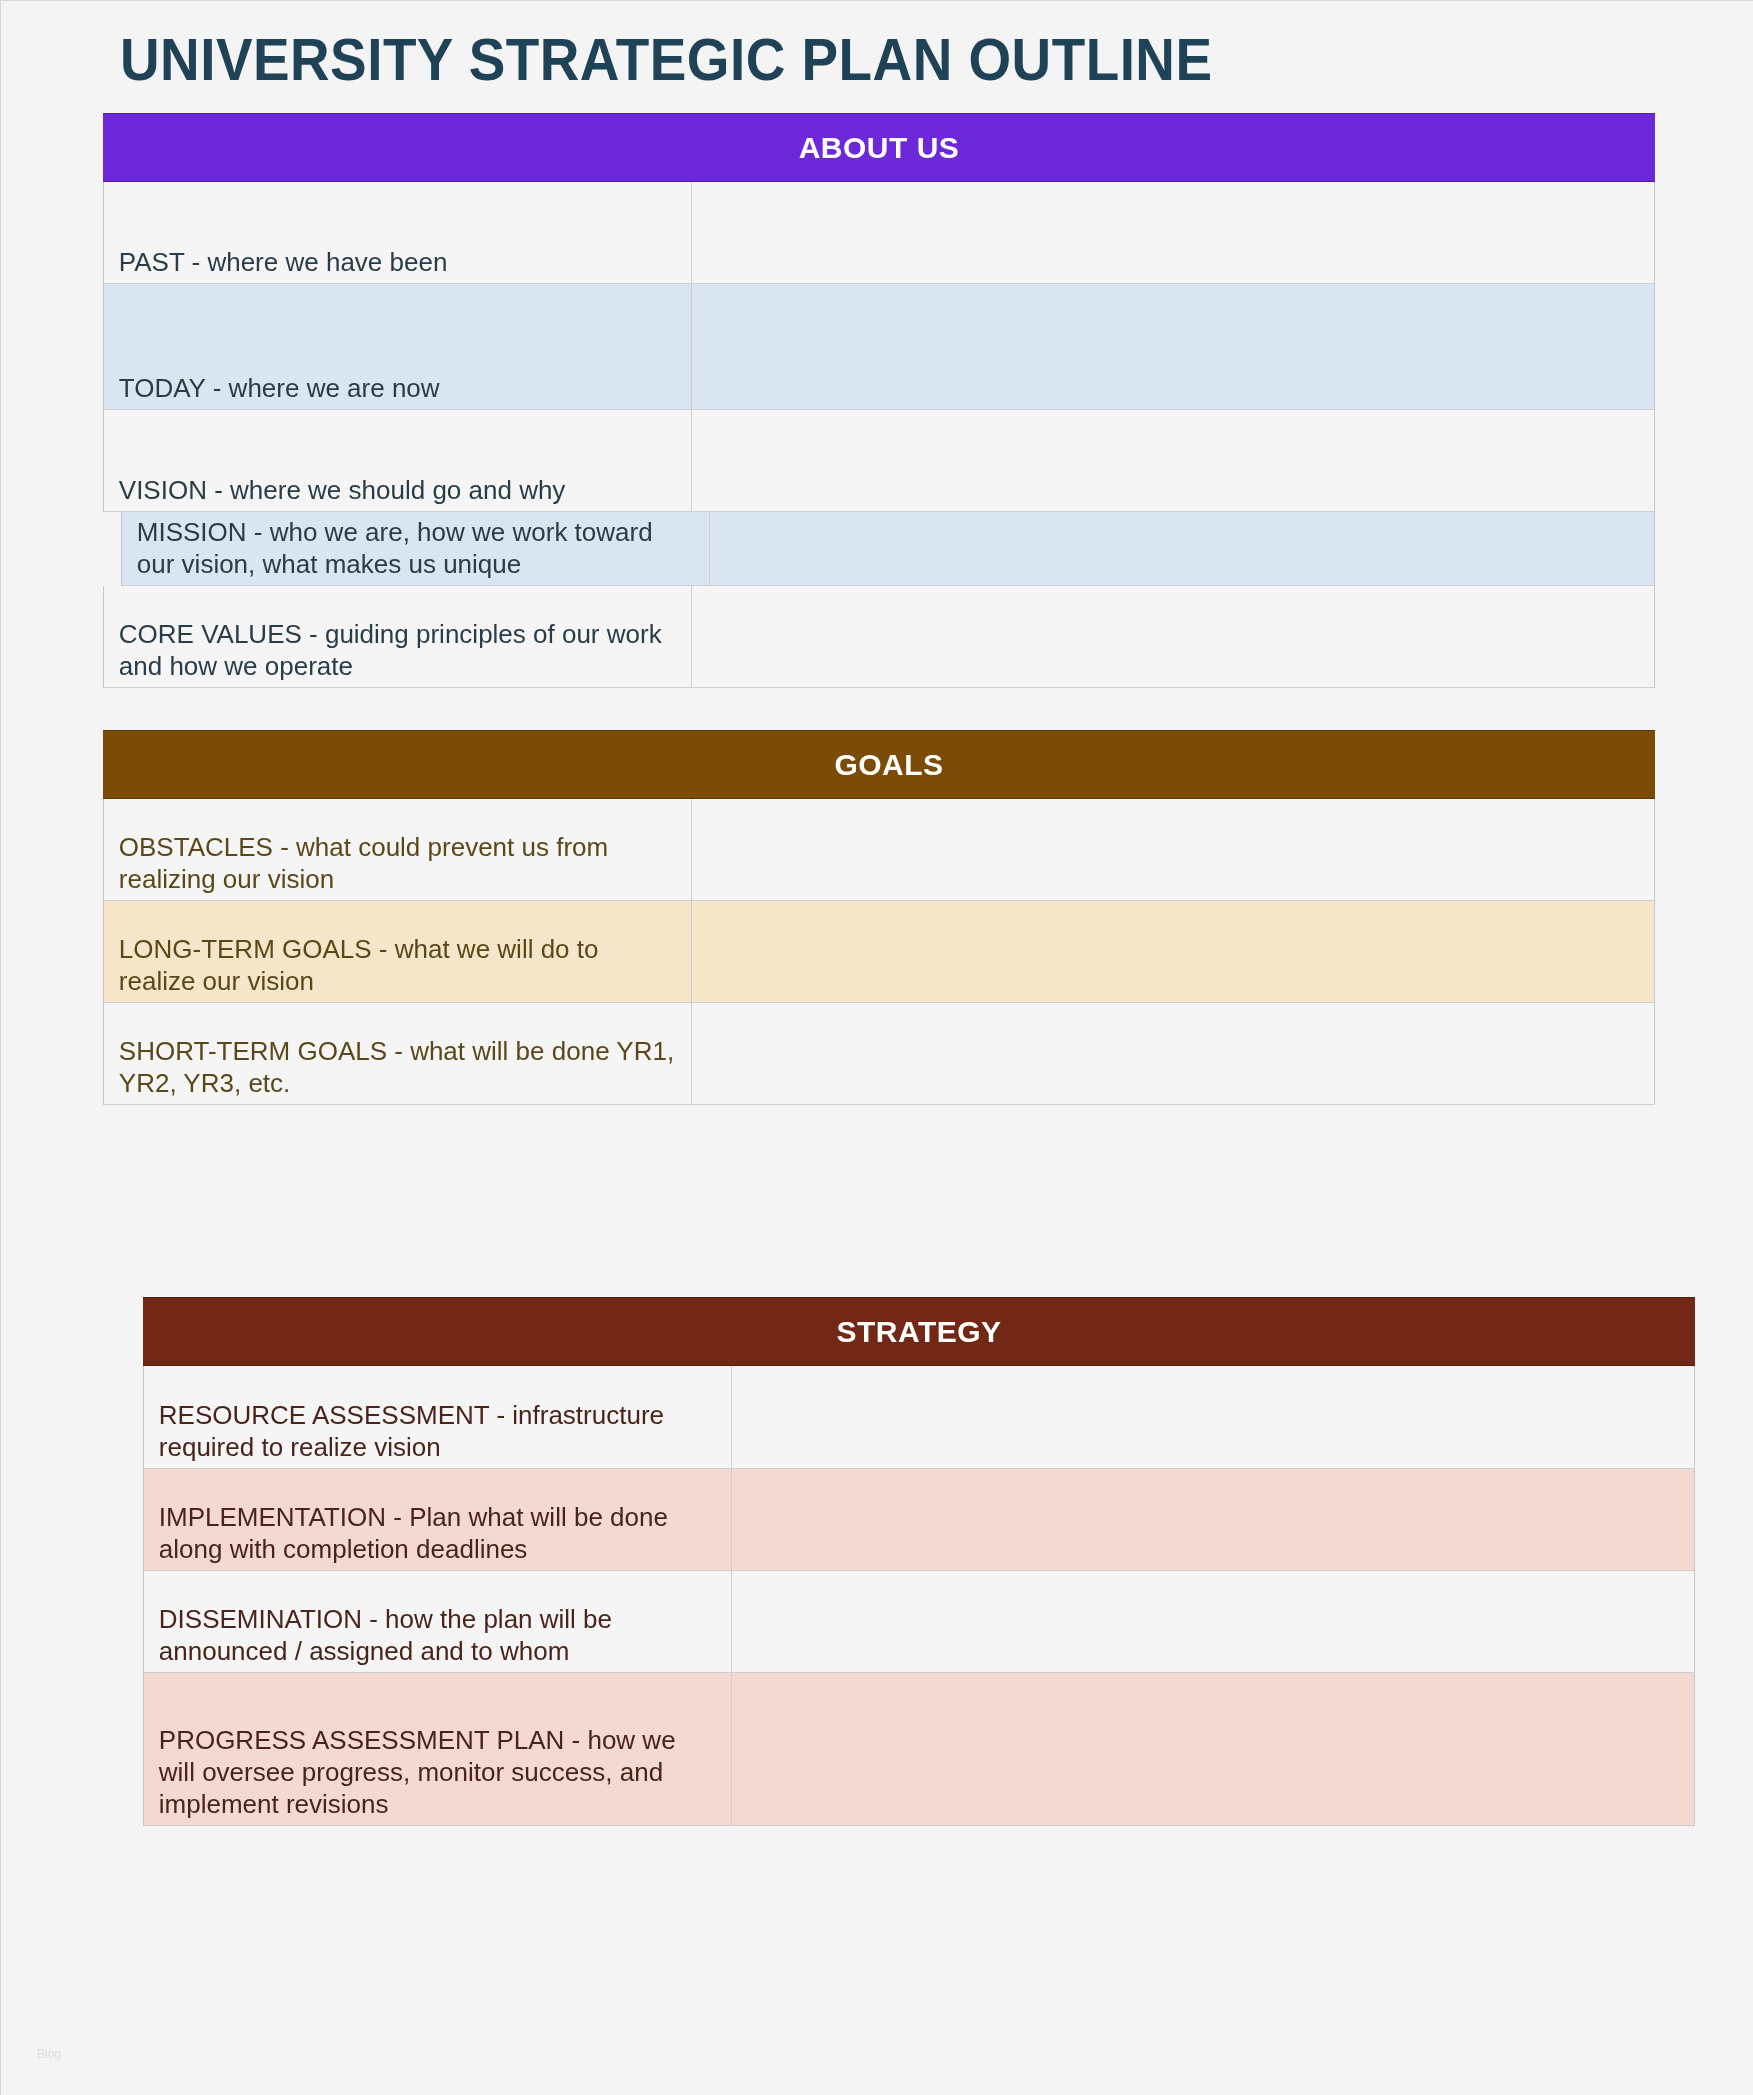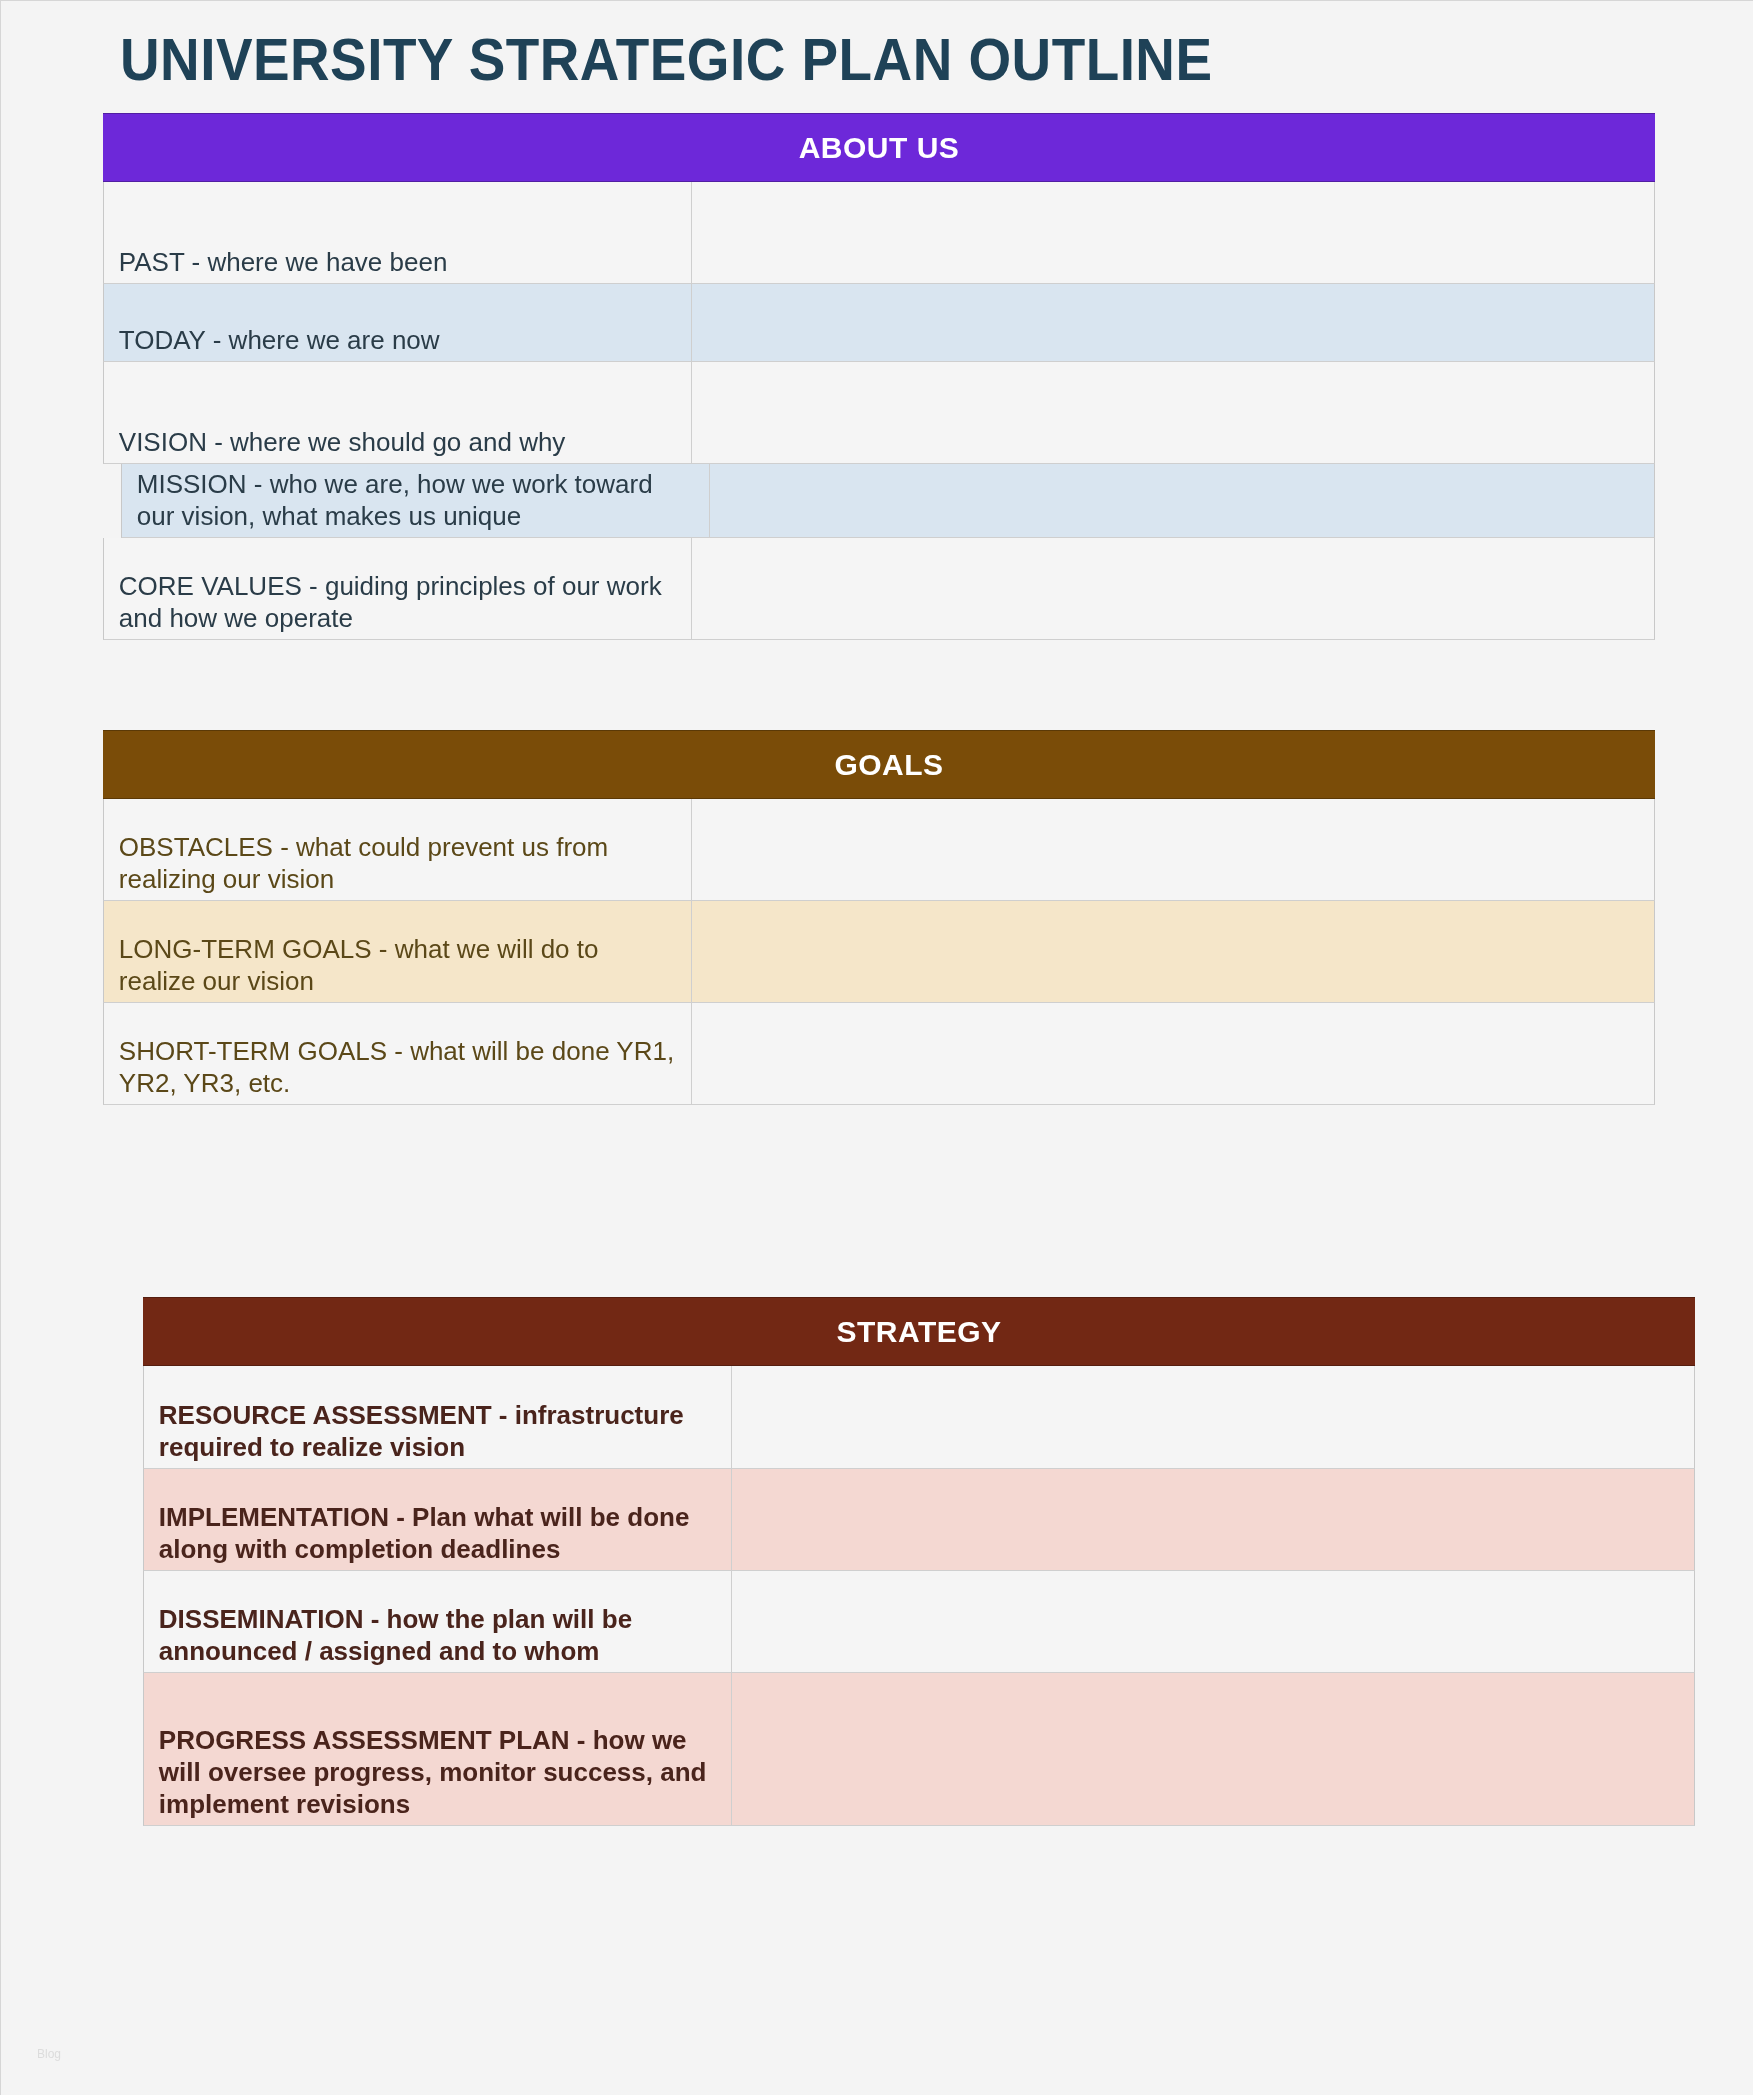--- a/index.html
+++ b/index.html
@@ -35,21 +35,21 @@
     font-size: 26px; line-height: 32px;
   }
   .row .value { flex: 1; }
   .about .sec-header { background: #6d28d9; }
   .about .row .label { color: #2a3c48; }
   .about .row.alt { background: #d9e5f0; }
   .goals .sec-header { background: #7a4c08; padding-left: 20px; }
   .goals .row .label { color: #5b4818; }
   .goals .row.alt { background: #f5e6c9; }
   .strategy .sec-header { background: #722814; }
-  .strategy .row .label { color: #4a241c; font-weight: bold; }
+  .strategy .row .label { color: #4a241c; }
   .strategy .row.alt { background: #f4d8d2; }
   .row.plain { background: #f5f5f5; }
   .watermark {
     position: absolute; left: 37px; top: 2047px; font-size: 12px; color: #dcdcdc;
   }
 </style>
 </head>
 <body>
 
 <div class="frame"></div>
@@ -57,21 +57,21 @@
 <div class="title">UNIVERSITY STRATEGIC PLAN OUTLINE</div>
 
 <div class="section about" style="top:113px;">
   <div class="sec-header">ABOUT US</div>
   <div class="row plain" style="height:102px;">
     <div class="label">
         <div><span>PAST</span><span> - where we have been</span></div>
       </div>
     <div class="value"></div>
   </div>
-  <div class="row alt" style="height:78px;">
+  <div class="row alt" style="height:126px;">
     <div class="label">
         <div><span>TODAY</span><span> - where we are now</span></div>
       </div>
     <div class="value"></div>
   </div>
   <div class="row plain" style="height:102px;">
     <div class="label">
         <div><span>VISION</span><span> - where we should go and why</span></div>
       </div>
     <div class="value"></div>

